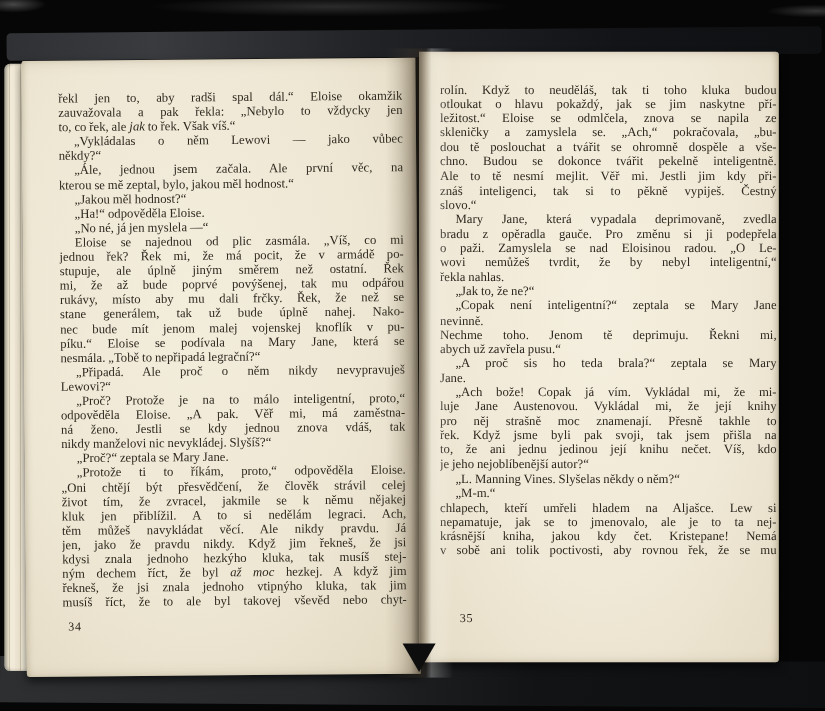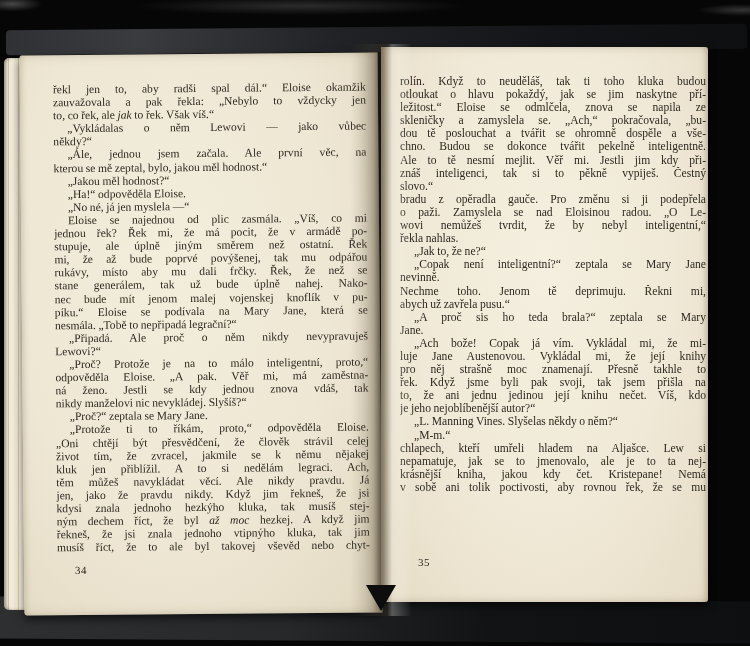--- a/index.html
+++ b/index.html
@@ -79,21 +79,21 @@
   .tb-left{left:33px;top:28px;width:313px;}
   .tb-right{left:19px;top:28px;width:306px;}
   .line{height:13.1px;line-height:13.1px;overflow:hidden;white-space:normal;}
   .line.ind{text-indent:14px;}
   .line.jst{text-align:justify;text-align-last:justify;}
   .line em{font-style:italic;font-family:Liberation Serif, serif;}
   .pagenum{
     position:absolute;top:509px;
     color:var(--ink);font-size:11px;letter-spacing:.5px;
   }
-  .pn-left{left:51px;}
+  .pn-left{left:38px;}
   .pn-right{left:37px;}
 </style>
 </head>
 <body>
 
 <div class="photo">
   <div class="reflect-top"></div>
   <div class="cover-top"></div>
   <div class="cover-bottom"></div>
   <div class="page-edges"></div>
@@ -144,20 +144,21 @@
     <div class="textblock tb-right" id="right-lines">
         <div class="line jst">rolín. Když to neuděláš, tak ti toho kluka budou</div>
         <div class="line jst">otloukat o hlavu pokaždý, jak se jim naskytne pří-</div>
         <div class="line jst">ležitost.“ Eloise se odmlčela, znova se napila ze</div>
         <div class="line jst">skleničky a zamyslela se. „Ach,“ pokračovala, „bu-</div>
         <div class="line jst">dou tě poslouchat a tvářit se ohromně dospěle a vše-</div>
         <div class="line jst">chno. Budou se dokonce tvářit pekelně inteligentně.</div>
         <div class="line jst">Ale to tě nesmí mejlit. Věř mi. Jestli jim kdy při-</div>
         <div class="line jst">znáš inteligenci, tak si to pěkně vypiješ. Čestný</div>
         <div class="line">slovo.“</div>
+        <div class="line ind jst">Mary Jane, která vypadala deprimovaně, zvedla</div>
         <div class="line jst">bradu z opěradla gauče. Pro změnu si ji podepřela</div>
         <div class="line jst">o paži. Zamyslela se nad Eloisinou radou. „O Le-</div>
         <div class="line jst">wovi nemůžeš tvrdit, že by nebyl inteligentní,“</div>
         <div class="line">řekla nahlas.</div>
         <div class="line ind">„Jak to, že ne?“</div>
         <div class="line ind jst">„Copak není inteligentní?“ zeptala se Mary Jane</div>
         <div class="line">nevinně.</div>
         <div class="line jst">Nechme toho. Jenom tě deprimuju. Řekni mi,</div>
         <div class="line">abych už zavřela pusu.“</div>
         <div class="line ind jst">„A proč sis ho teda brala?“ zeptala se Mary</div>

